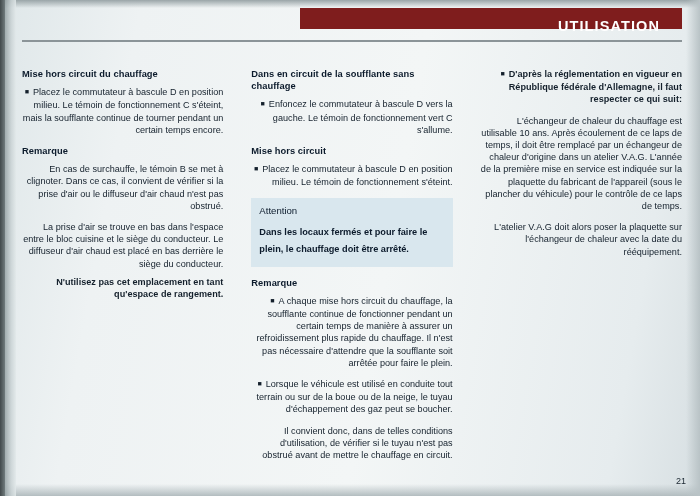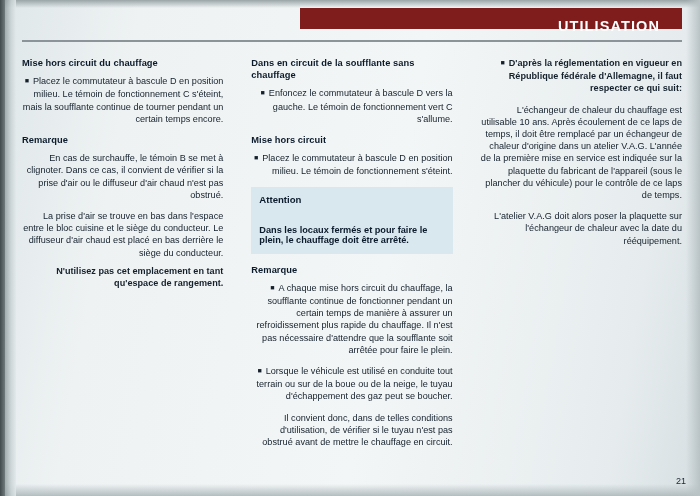--- a/index.html
+++ b/index.html
@@ -70,21 +70,21 @@
     top: 40px;
     width: 660px;
     height: 2px;
     background: #8b9498;
   }
 
   
   #cols {
     position: absolute;
     left: 22px;
-    top: 57px;
+    top: 68px;
     width: 660px;
     height: 410px;
     display: flex;
     gap: 6px;
   }
   .col {
     width: 205px;
     margin-right: 22px;
     position: relative;
   }
@@ -116,30 +116,30 @@
     top: -1px;
   }
 
   .attention-box {
     background: #d9e7ee;
     padding: 7px 8px 9px 8px;
     margin: 6px 0 10px 0;
   }
   .attention-box h3 {
     font-size: 9.6px;
-    font-weight: bold;
-    margin: 0 0 19px 0;
+    font-weight: normal;
+    margin: 0 0 7px 0;
     color: #0c1b2c;
     line-height: 12px;
   }
   .attention-box p {
     font-size: 9.2px;
     font-weight: bold;
     margin: 0;
-    line-height: 10px;
+    line-height: 17px;
     color: #0c1b2c;
   }
 
   #page-number {
     position: absolute;
     right: 14px;
     bottom: 10px;
     font-size: 9px;
     color: #1a2630;
   }

